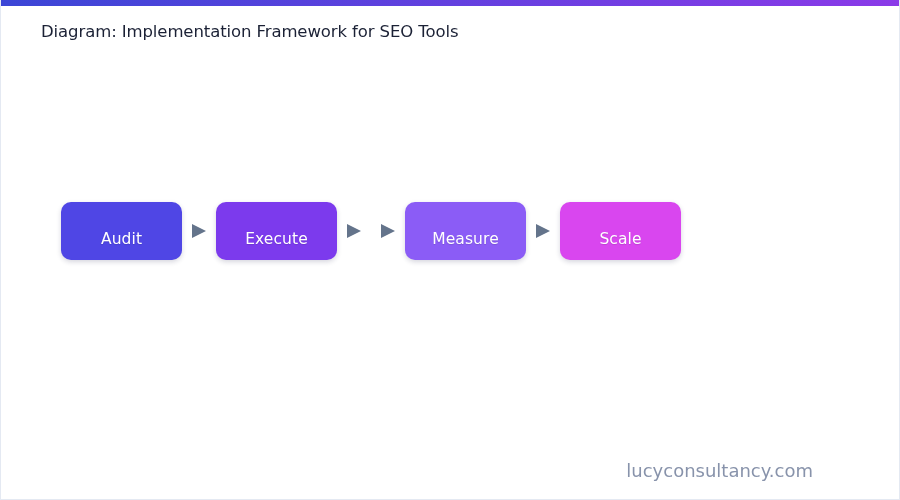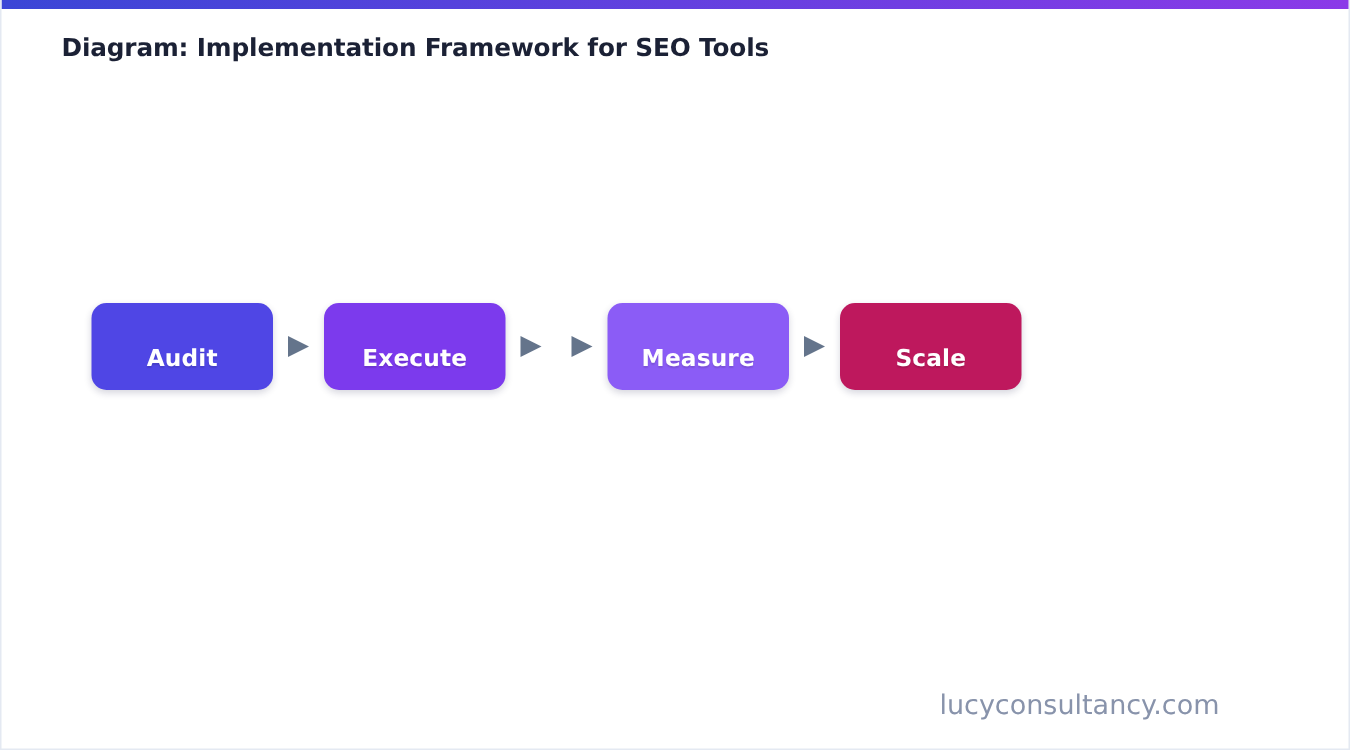--- a/index.html
+++ b/index.html
@@ -31,21 +31,21 @@
     width: 900px;
     height: 6px;
   }
 
   
   #page-title {
     position: absolute;
     top: 22px;
     left: 40px;
     font-size: 16.5px;
-    font-weight: bold;
+    font-weight: normal;
     color: #1b2135;
     letter-spacing: -0.1px;
     white-space: nowrap;
     text-align: center;
   }
 
   
   #flow {
     position: absolute;
     top: 202px;
@@ -61,21 +61,21 @@
     display: flex;
     align-items: center;
     justify-content: center;
     box-sizing: border-box;
     box-shadow: 0 2px 5px rgba(30, 30, 70, 0.18);
   }
 
   .flow-node-label {
     color: #ffffff;
     font-size: 15.5px;
-    font-weight: bold;
+    font-weight: normal;
     letter-spacing: 0.1px;
     text-shadow: 0 1px 1px rgba(0,0,0,0.12);
     white-space: nowrap;
     margin-top: 16px;
   }
 
   .flow-arrow {
     width: 34px;
     display: flex;
     align-items: center;
@@ -130,20 +130,20 @@
         </svg>
       </div>
       <div class="flow-node" style="background: rgb(139, 92, 246); text-align: center;">
         <span class="flow-node-label">Measure</span>
       </div>
       <div class="flow-arrow">
         <svg width="17" height="16" viewBox="0 0 17 16">
           <path d="M1 1 L15 8 L1 15 Z" fill="#64748b"></path>
         </svg>
       </div>
-      <div class="flow-node" style="background: #be185d;">
+      <div class="flow-node" style="background: #d946ef;">
         <span class="flow-node-label">Scale</span>
       </div>
     </div>
 
   <div id="footer-url" style="color: rgb(136, 147, 171);">lucyconsultancy.com</div>
 
 </div>
 
 </body></html>

